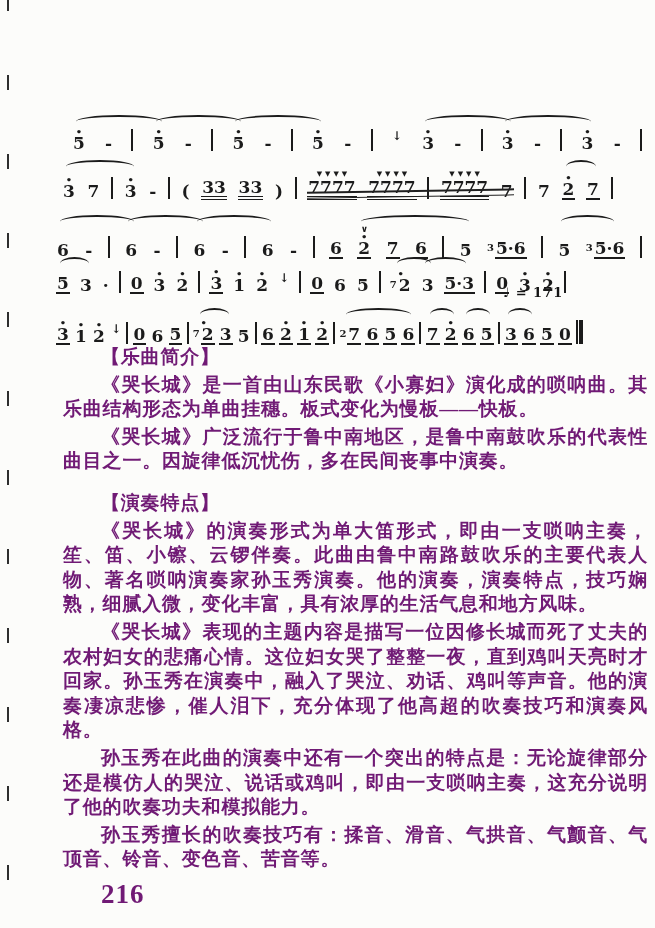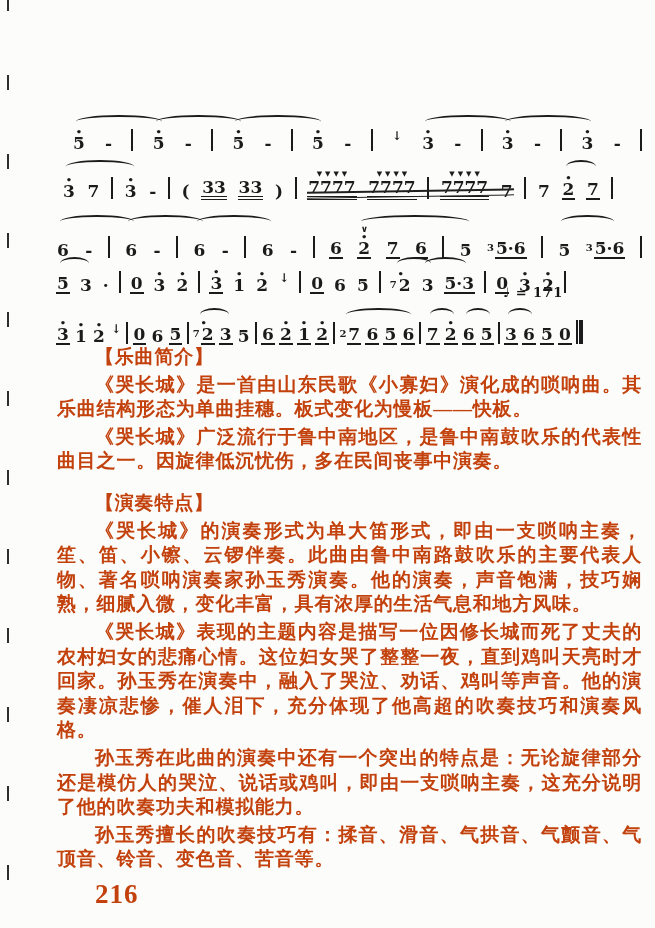--- a/index.html
+++ b/index.html
@@ -48,23 +48,23 @@
     border-top:2.5px solid #202020;border-bottom:1.5px solid #202020;
     transform:skewY(-0.9deg);
   }
   .tempo{
     position:absolute;top:173px;left:447px;
     font-size:13px;font-weight:bold;color:#141414;
     font-family:"DejaVu Serif",serif;letter-spacing:1px;
   }
   
   .textblock{
-    position:absolute;left:57px;top:345px;width:585px;
+    position:absolute;left:63px;top:345px;width:585px;
     font-size:19px;line-height:24.6px;letter-spacing:0.8px;
-    text-align:justify;color:#c2410c;font-weight:600;
+    text-align:justify;color:#701a75;font-weight:600;
   }
   .heading{margin:0;text-indent:2em;font-weight:700;font-size:19px;}
   .heading.gap{margin-top:17px;}
   .textblock p{margin:3px 0 0;text-indent:2em;}
   .pagenum{margin:10px 0 0 38px;text-indent:0;font-size:27px;font-weight:600;letter-spacing:1px;}
 </style>
 </head>
 <body>
 
 <div class="margin-marks"></div>
@@ -636,18 +636,18 @@
       <span class="arc" style="left: 410.2px; width: 23.6px;"></span>
       <span class="arc" style="left: 452.2px; width: 23.6px;"></span>
     </div>
   </div>
 
 <div class="textblock">
   <h3 class="heading">【乐曲简介】</h3>
   <p>《哭长城》是一首由山东民歌《小寡妇》演化成的唢呐曲。其乐曲结构形态为单曲挂穗。板式变化为慢板——快板。</p>
   <p>《哭长城》广泛流行于鲁中南地区，是鲁中南鼓吹乐的代表性曲目之一。因旋律低沉忧伤，多在民间丧事中演奏。</p>
   <h3 class="heading gap">【演奏特点】</h3>
-  <p>《哭长城》的演奏形式为单大笛形式，即由一支唢呐主奏，笙、笛、小镲、云锣伴奏。此曲由鲁中南路鼓吹乐的主要代表人物、著名唢呐演奏家孙玉秀演奏。他的演奏，声音饱满，技巧娴熟，细腻入微，变化丰富，具有浓厚的生活气息和地方风味。</p>
+  <p>《哭长城》的演奏形式为单大笛形式，即由一支唢呐主奏，笙、笛、小镲、云锣伴奏。此曲由鲁中南路鼓吹乐的主要代表人物、著名唢呐演奏家孙玉秀演奏。他的演奏，演奏特点，技巧娴熟，细腻入微，变化丰富，具有浓厚的生活气息和地方风味。</p>
   <p>《哭长城》表现的主题内容是描写一位因修长城而死了丈夫的农村妇女的悲痛心情。这位妇女哭了整整一夜，直到鸡叫天亮时才回家。孙玉秀在演奏中，融入了哭泣、劝话、鸡叫等声音。他的演奏凄凉悲惨，催人泪下，充分体现了他高超的吹奏技巧和演奏风格。</p>
   <p>孙玉秀在此曲的演奏中还有一个突出的特点是：无论旋律部分还是模仿人的哭泣、说话或鸡叫，即由一支唢呐主奏，这充分说明了他的吹奏功夫和模拟能力。</p>
   <p>孙玉秀擅长的吹奏技巧有：揉音、滑音、气拱音、气颤音、气顶音、铃音、变色音、苦音等。</p>
   <div class="pagenum">216</div>
 </div>
 
 </body></html>

